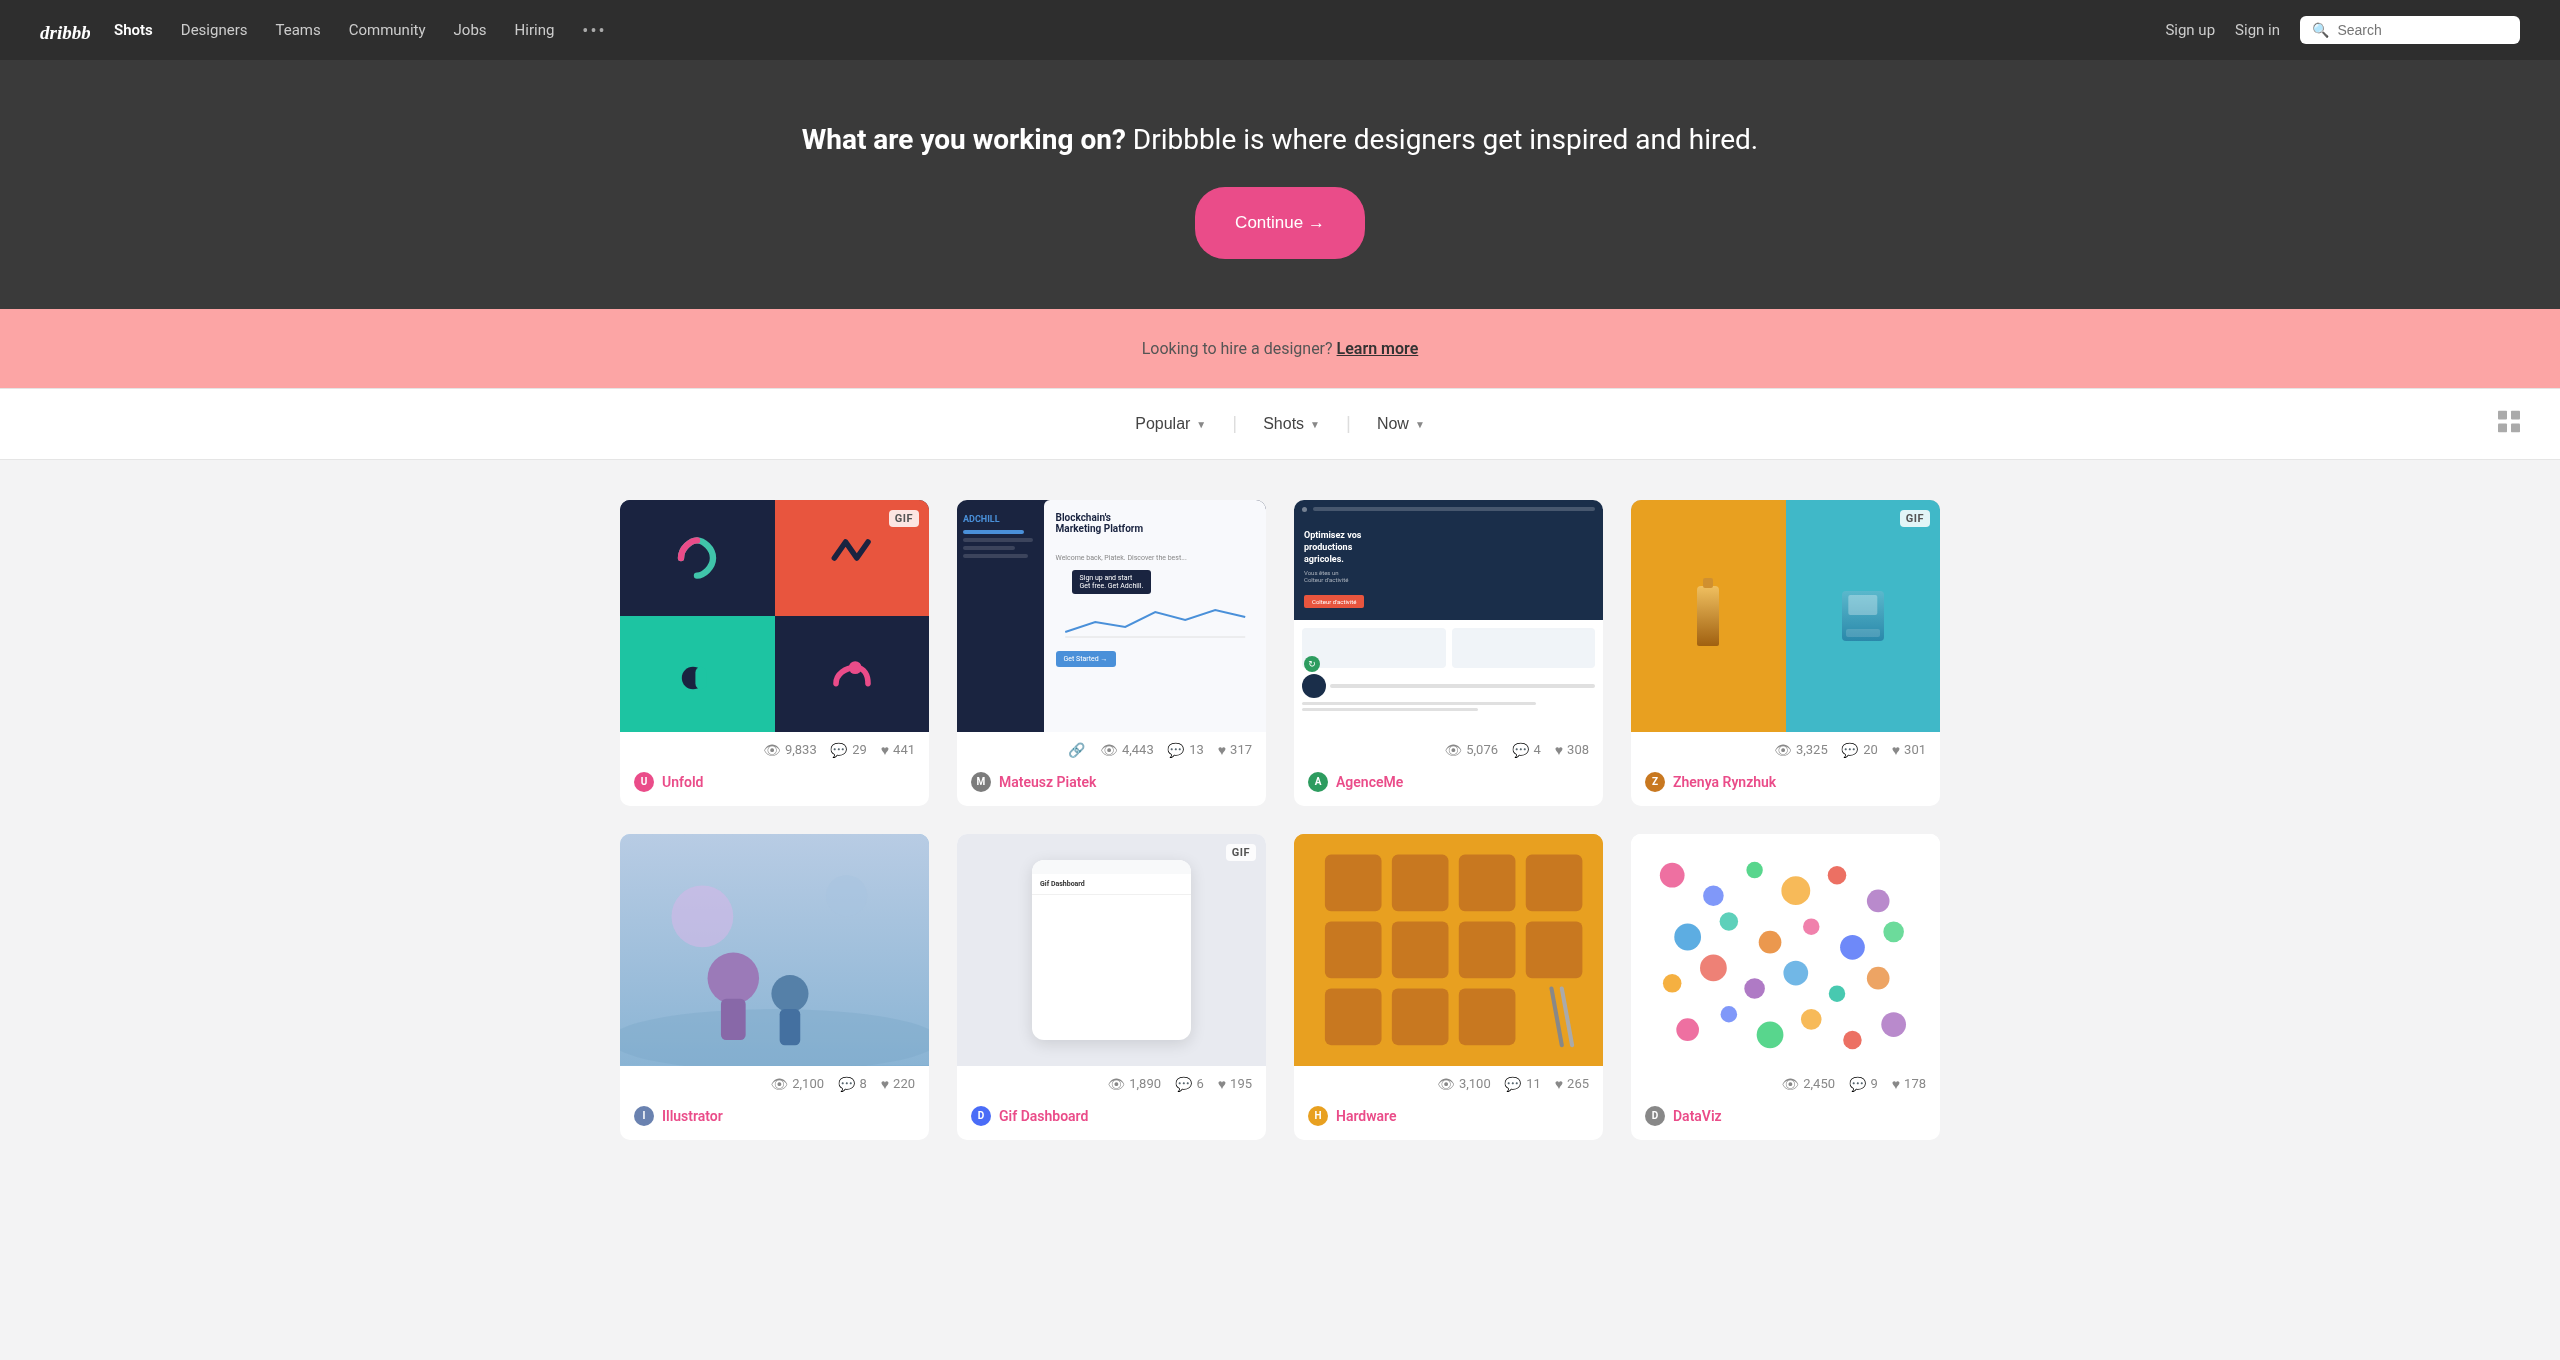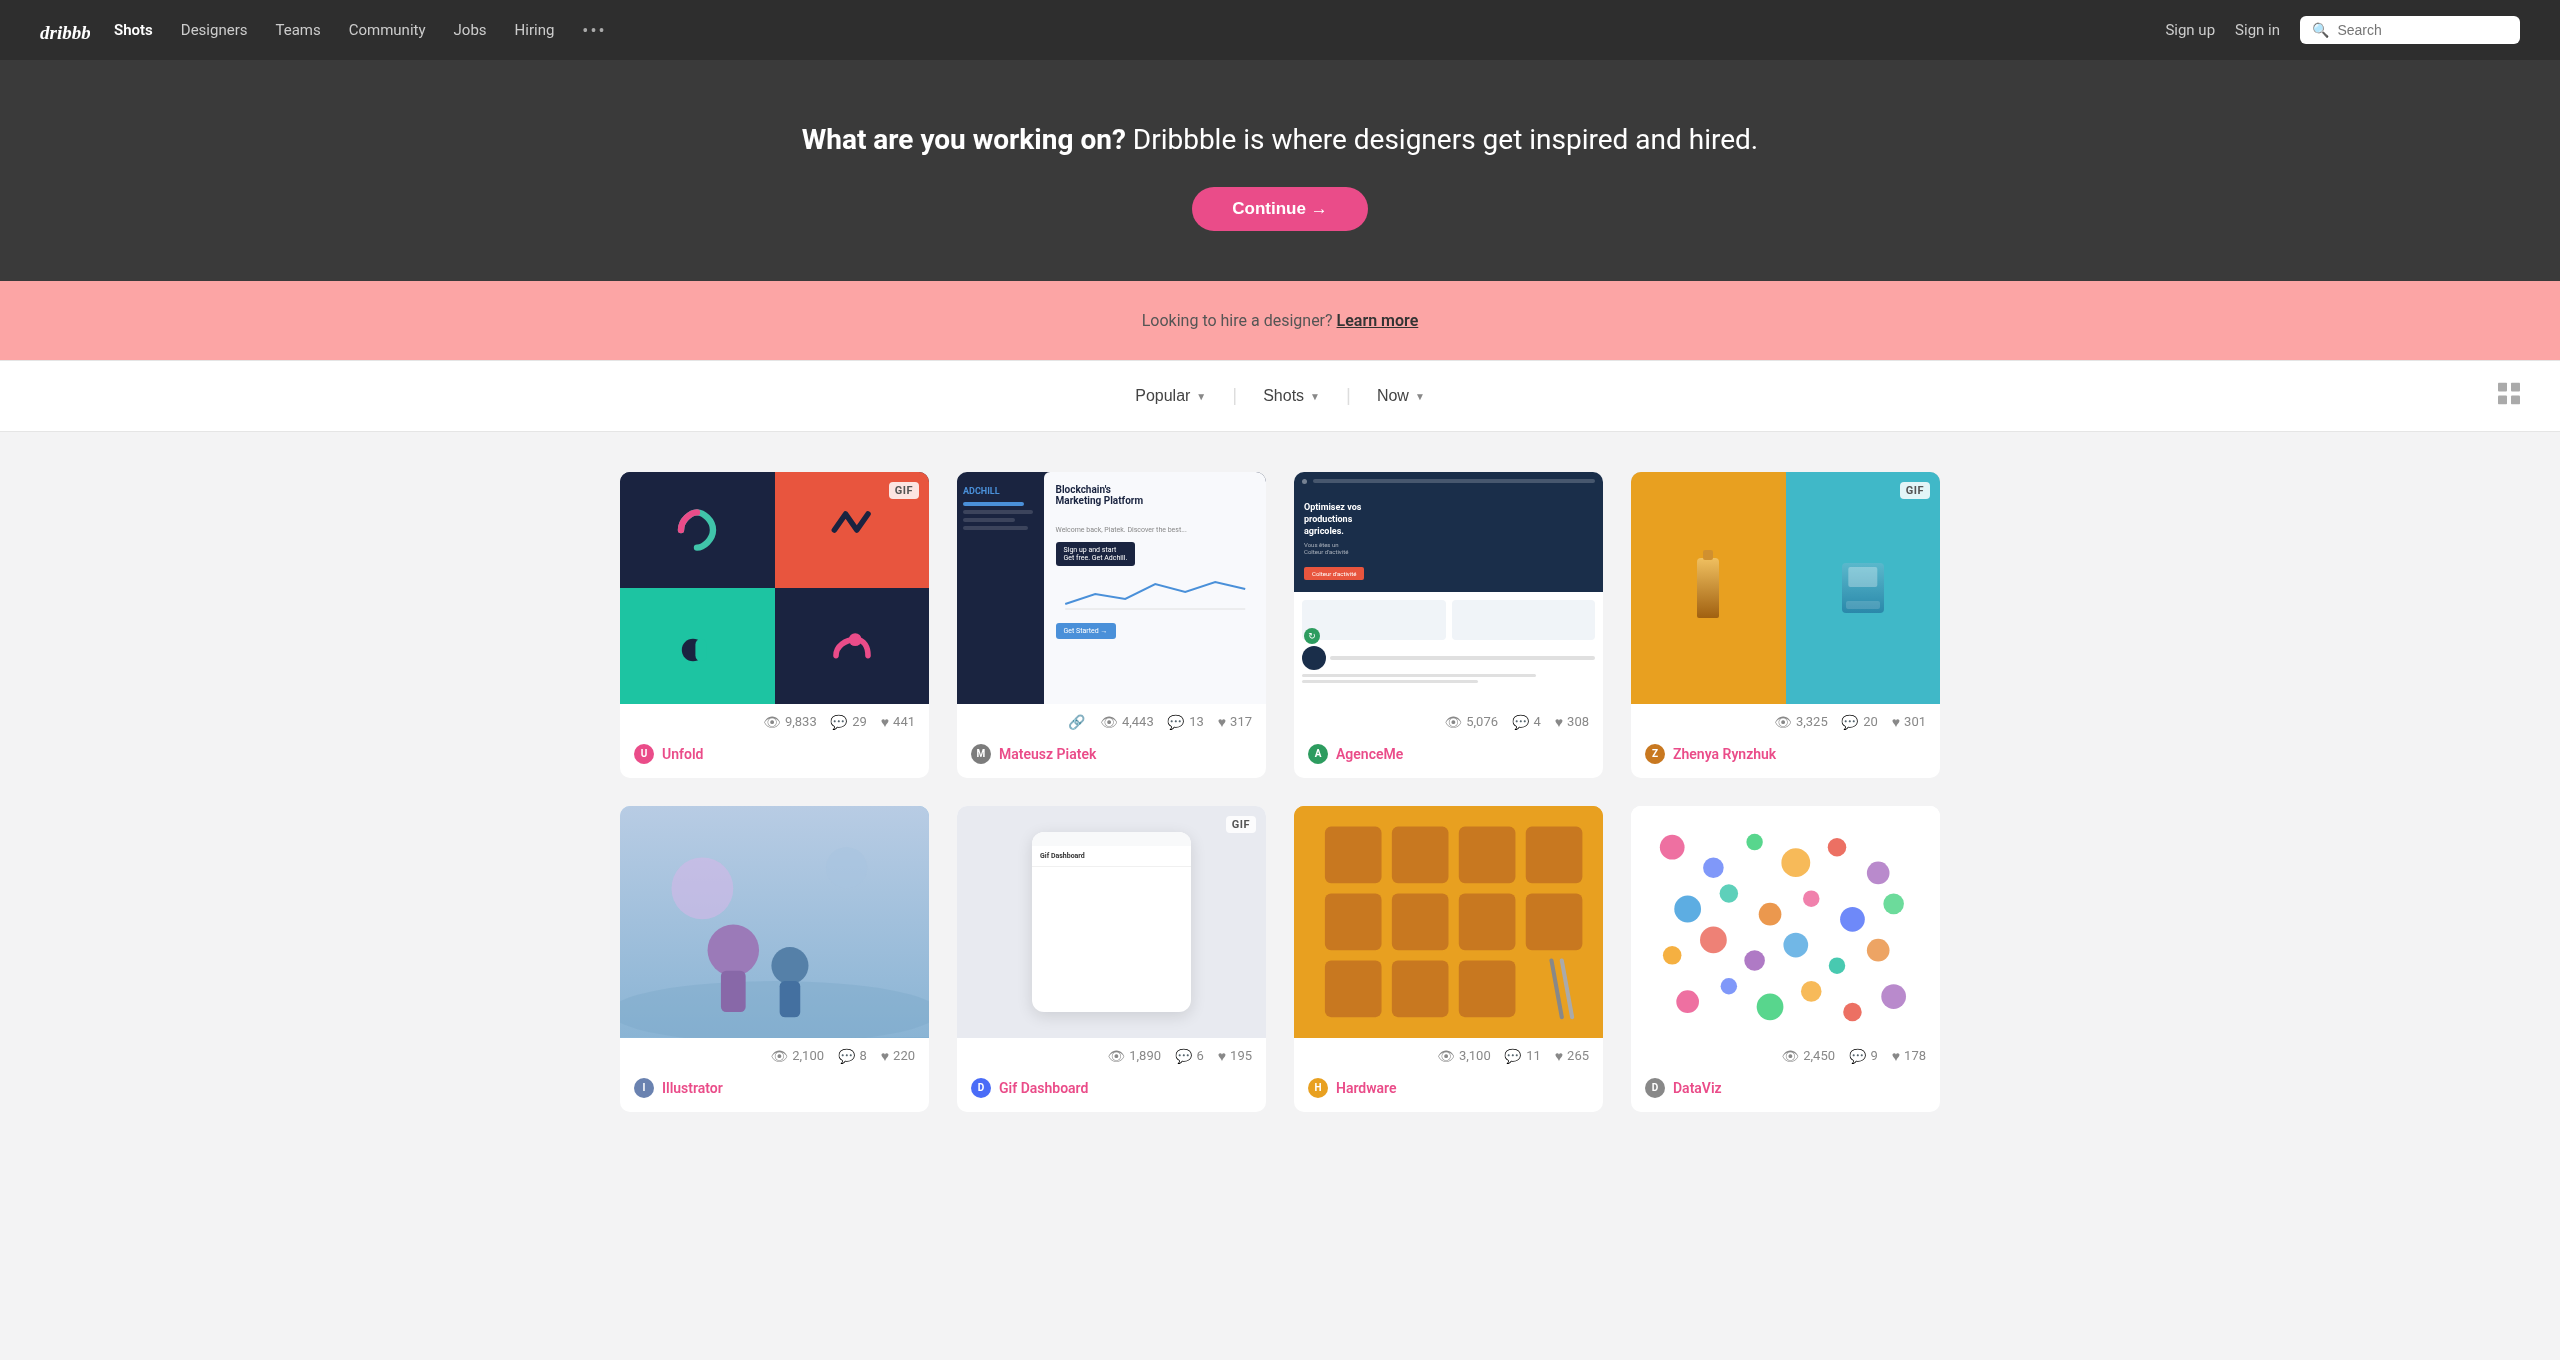--- a/index.html
+++ b/index.html
@@ -82,23 +82,23 @@
       font-weight: 400;
       margin-bottom: 28px;
       line-height: 1.4;
     }
     .hero-title strong { font-weight: 700; }
     .hero-btn {
       background: #ea4c89;
       color: #fff;
       border: none;
       border-radius: 30px;
-      padding: 12px 40px;
+      padding: 26px 40px;
       font-size: 17px;
-      font-weight: 700;
+      font-weight: 400;
       cursor: pointer;
       display: inline-flex;
       align-items: center;
       gap: 8px;
       text-decoration: none;
     }
 
     
     .hire-banner {
       background: #fca5a5;
@@ -270,20 +270,21 @@
     .mateusz-title { font-size: 10px; font-weight: 700; color: #1a2440; margin-bottom: 20px; }
     .mateusz-subtitle { font-size: 7px; color: #888; margin-bottom: 8px; }
     .mateusz-cta {
       background: #1a2440;
       color: #fff;
       font-size: 7px;
       padding: 4px 8px;
       border-radius: 3px;
       display: inline-block;
       margin-bottom: 8px;
+      margin-left: 16px;
     }
 
     
     .thumb-agence {
       background: #f0f4f8;
       width: 100%;
       height: 100%;
       position: relative;
       overflow: hidden;
     }

